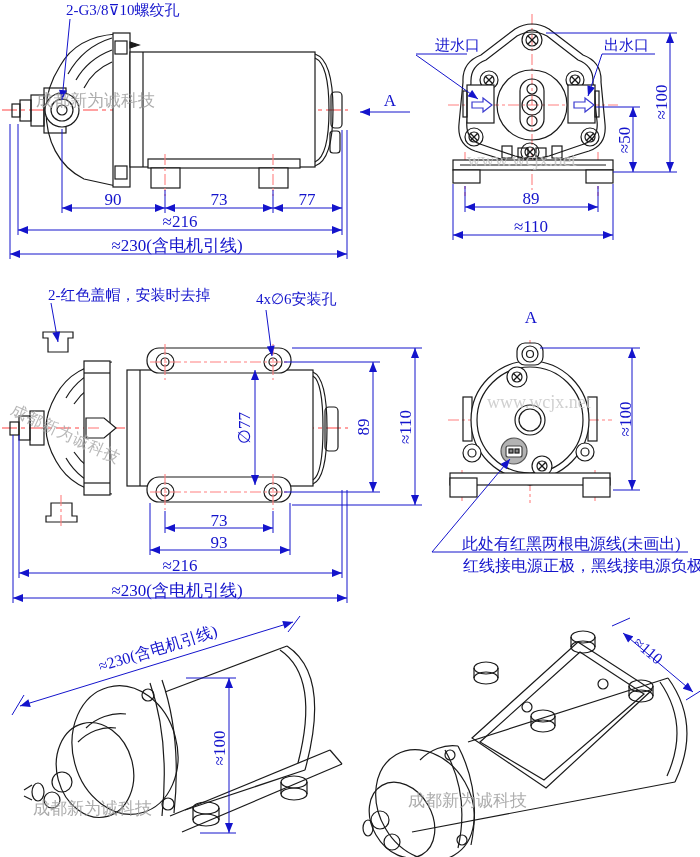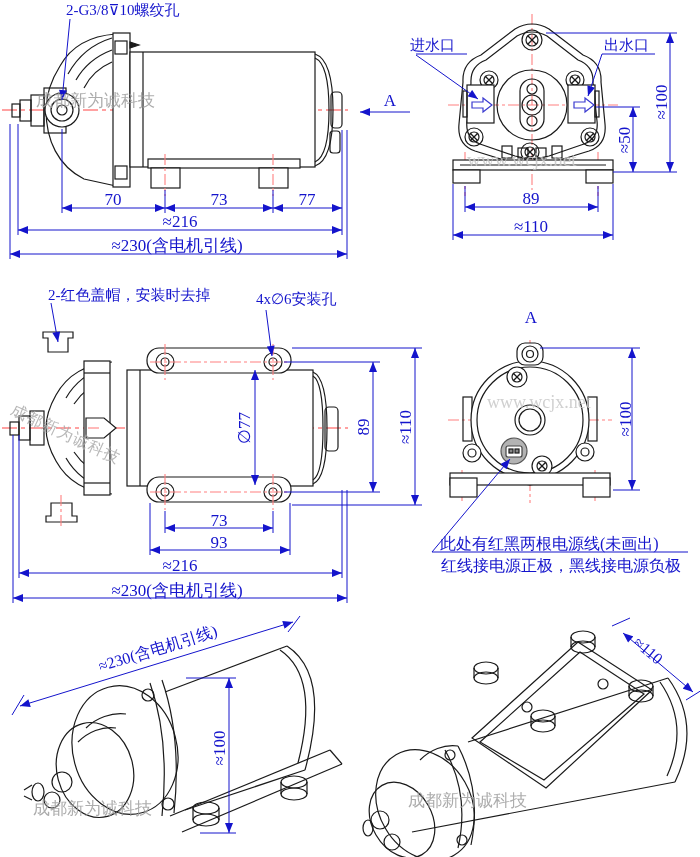--- a/index.html
+++ b/index.html
@@ -1,21 +1,21 @@
 <!DOCTYPE html>
 <html><head>
 <meta charset="utf-8">
 <style>
   html,body{margin:0;padding:0;background:#fff;}
   #canvas{position:relative;width:700px;height:857px;background:#fff;overflow:hidden;
           font-family:"Liberation Serif","DejaVu Serif",serif;padding-left:32px;}
   svg{position:absolute;overflow:visible;}
   .t{position:absolute;color:#1414cc;white-space:nowrap;line-height:1.15;}
   .lbl{font-size:15px;}
-  .note{font-size:16px;}
+  .note{font-size:16px;margin-left:22px;}
   .dim{font-size:17px;transform:translate(-50%,-50%);}
   .dimv{font-size:17px;transform:translate(-50%,-50%) rotate(-90deg);}
   .dimr17{font-size:16px;transform:translate(-50%,-50%) rotate(-17deg);}
   .dimr40{font-size:16px;transform:translate(-50%,-50%) rotate(40deg);}
   .wm{position:absolute;color:#9e9e9e;opacity:.85;font-size:17px;white-space:nowrap;}
   .wm-site{color:#c8c8c8;font-size:19px;margin-left:8px;}
   .wm-diag{transform-origin:0 0;transform:rotate(25deg);font-size:16px;letter-spacing:1px;color:#ababab;}
   .blk{stroke:#1a1a1a;stroke-width:1.2;fill:none;}
   .blu{stroke:#1414cc;stroke-width:1;fill:none;}
   .cl{stroke:#ff4444;stroke-width:1.2;fill:none;stroke-dasharray:15 4 4 4;}
@@ -73,21 +73,21 @@
       <line x1="347" y1="130" x2="347" y2="259"></line>
       <line x1="62" y1="208" x2="165" y2="208" marker-start="url(#m1)" marker-end="url(#m1)"></line>
       <line x1="165" y1="208" x2="273" y2="208" marker-start="url(#m1)" marker-end="url(#m1)"></line>
       <line x1="273" y1="208" x2="342" y2="208" marker-start="url(#m1)" marker-end="url(#m1)"></line>
       <line x1="18" y1="230" x2="342" y2="230" marker-start="url(#m1)" marker-end="url(#m1)"></line>
       <line x1="10" y1="254" x2="347" y2="254" marker-start="url(#m1)" marker-end="url(#m1)"></line>
     </g>
   </svg>
   <div class="t lbl" style="left:66px;top:2px">2-G3/8⊽10螺纹孔</div>
   <div class="wm" style="left:36px;top:89px">成都新为诚科技</div>
-  <div class="t dim" style="left:113px;top:200px">70</div>
+  <div class="t dim" style="left:113px;top:200px">90</div>
   <div class="t dim" style="left:219px;top:200px">73</div>
   <div class="t dim" style="left:307px;top:200px">77</div>
   <div class="t dim" style="left:180px;top:222px">≈216</div>
   <div class="t dim" style="left:177px;top:246px">≈230(含电机引线)</div>
 
   <svg style="left:350px;top:0" width="350" height="262" viewBox="0 0 350 262">
     <defs>
       <marker id="m2" viewBox="0 0 10 8" refX="10" refY="4" markerWidth="11" markerHeight="8" orient="auto-start-reverse">
         <path d="M0,0 L10,4 L0,8 z" fill="#1414cc"></path>
       </marker>
@@ -158,21 +158,21 @@
       <line x1="320" y1="33" x2="320" y2="172" marker-start="url(#m2)" marker-end="url(#m2)"></line>
       <line x1="283" y1="107" x2="283" y2="172" marker-start="url(#m2)" marker-end="url(#m2)"></line>
       <line x1="115" y1="186" x2="115" y2="212"></line>
         <line x1="248" y1="186" x2="248" y2="212"></line>
       <line x1="103" y1="184" x2="103" y2="240"></line>
         <line x1="263" y1="184" x2="263" y2="240"></line>
       <line x1="115" y1="207" x2="248" y2="207" marker-start="url(#m2)" marker-end="url(#m2)"></line>
       <line x1="103" y1="235" x2="263" y2="235" marker-start="url(#m2)" marker-end="url(#m2)"></line>
     </g>
   </svg>
-  <div class="t lbl" style="left:410px;top:37px">进水口</div>
+  <div class="t lbl" style="left:435px;top:37px">进水口</div>
   <div class="t lbl" style="left:604px;top:37px">出水口</div>
   <div class="t dim" style="left:390px;top:101px">A</div>
   <div class="wm wm-site" style="left:459px;top:149px">www.wcjx.net</div>
   <div class="t dimv" style="left:662px;top:102px">≈100</div>
   <div class="t dimv" style="left:625px;top:140px">≈50</div>
   <div class="t dim" style="left:531px;top:199px">89</div>
   <div class="t dim" style="left:531px;top:227px">≈110</div>
 
   <svg style="left:0;top:285px" width="425" height="335" viewBox="0 0 425 335">
     <defs>

